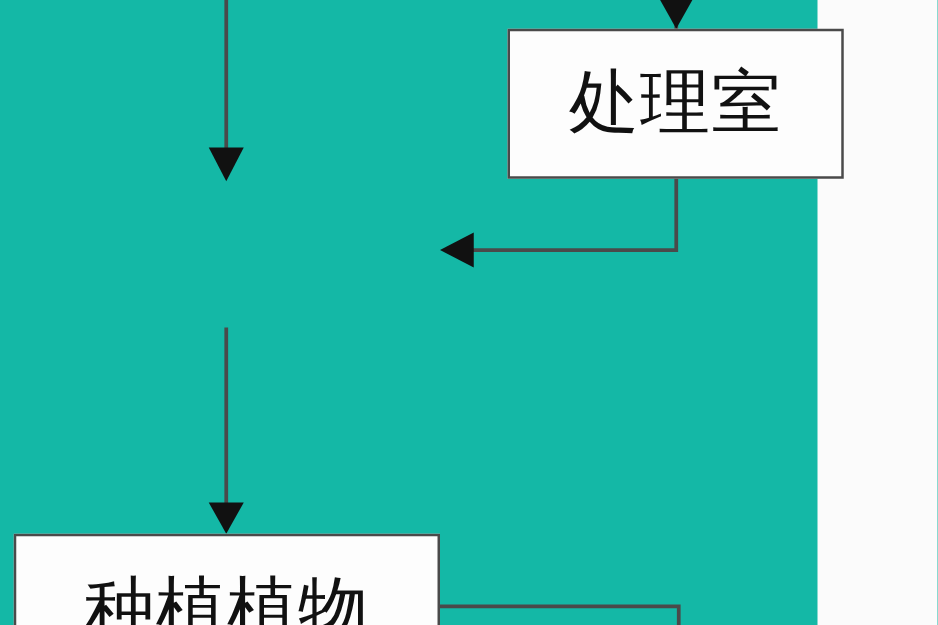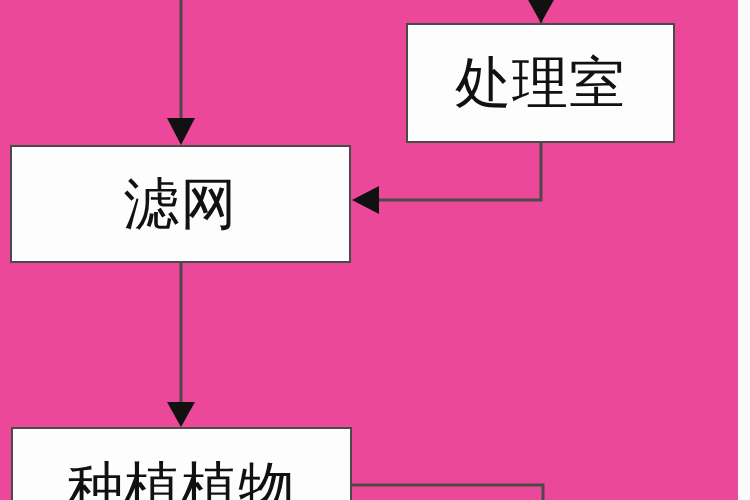--- a/index.html
+++ b/index.html
@@ -9,23 +9,23 @@
   }
   body {
     width: 750px;
     height: 500px;
     background: #fbfbfb;
     font-family: "DejaVu Sans", "Liberation Sans", sans-serif;
     overflow: hidden;
   }
   #diagram-root {
     position: relative;
-    width: 738px;
+    width: 654px;
     height: 500px;
-    background: #ec4899;
+    background: #14b8a6;
   }
   #diagram-svg {
     position: absolute;
     left: 0;
     top: 0;
     width: 750px;
     height: 500px;
     display: block;
   }
   .node-box {
@@ -105,21 +105,18 @@
 
     <g>
       <path d="M 352 485 L 543 485 L 543 506" fill="none" stroke="#4a4a4a" stroke-width="3"></path>
     </g>
   </svg>
 
   <div class="node-box" id="node-treatment-room">
     <span class="node-label">处理室</span>
   </div>
 
-  <div class="node-box" id="node-filter-screen">
-    <span class="node-label">滤网</span>
-  </div>
 
   <div class="node-box" id="node-plant-cultivation">
     <span class="node-label">种植植物</span>
   </div>
 
 </div>
 
 </body></html>

